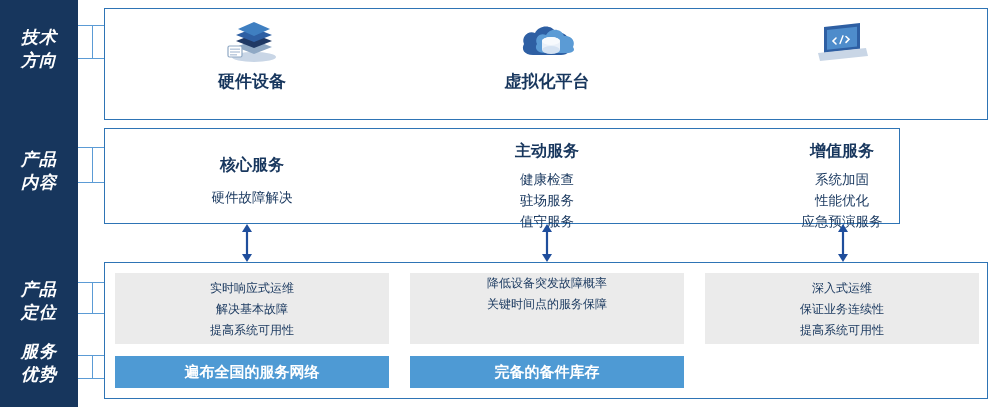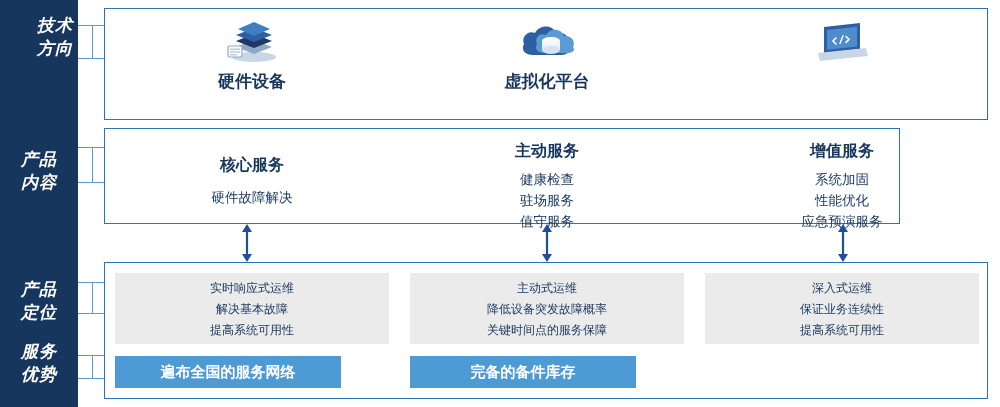--- a/index.html
+++ b/index.html
@@ -130,39 +130,39 @@
     text-align: center;
     font-size: 12px;
     color: #17365d;
     line-height: 21px;
   }
   .pos-card .pad { padding-top: 5px; }
 
   .adv-card {
     position: absolute;
     top: 93px;
-    width: 226px;
+    width: 274px;
     height: 32px;
     background: #4e9ad4;
     color: #ffffff;
     font-size: 15px;
     font-weight: bold;
     text-align: center;
     line-height: 32px;
   }
 
   
   svg { display: block; }
 </style>
 </head>
 <body>
 
 <div class="rail"></div>
 
-<div class="rail-label" style="top:14px;padding-left:16px;">
+<div class="rail-label" style="top:26px;">
   <span>技术</span>
   <span>方向</span>
 </div>
 <div class="rail-label" style="top:148px;">
   <span>产品</span>
   <span>内容</span>
 </div>
 <div class="rail-label" style="top:278px;">
   <span>产品</span>
   <span>定位</span>
@@ -286,21 +286,20 @@
 </div>
 
 <div class="outer-box" id="row3">
 
   <div class="pos-card" style="left:10px;">
     <div class="pad">实时响应式运维</div>
     <div>解决基本故障</div>
     <div>提高系统可用性</div>
   </div>
   <div class="pos-card" style="left:305px;">
-    <div class="pad">主动式运维</div>
     <div>降低设备突发故障概率</div>
     <div>关键时间点的服务保障</div>
   </div>
   <div class="pos-card" style="left:600px;">
     <div class="pad">深入式运维</div>
     <div>保证业务连续性</div>
     <div>提高系统可用性</div>
   </div>
 
   <div class="adv-card" style="left:10px;">遍布全国的服务网络</div>

